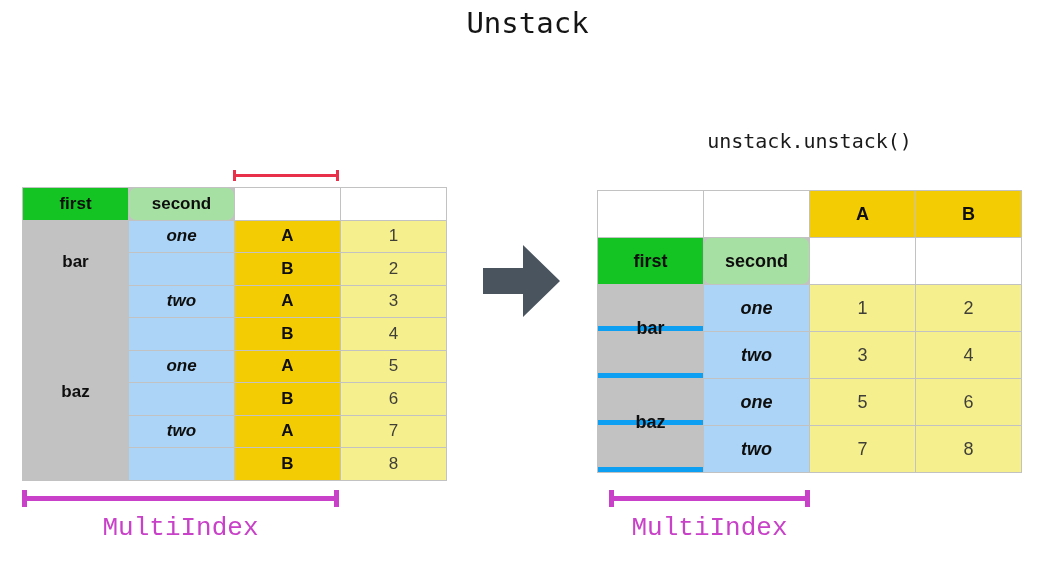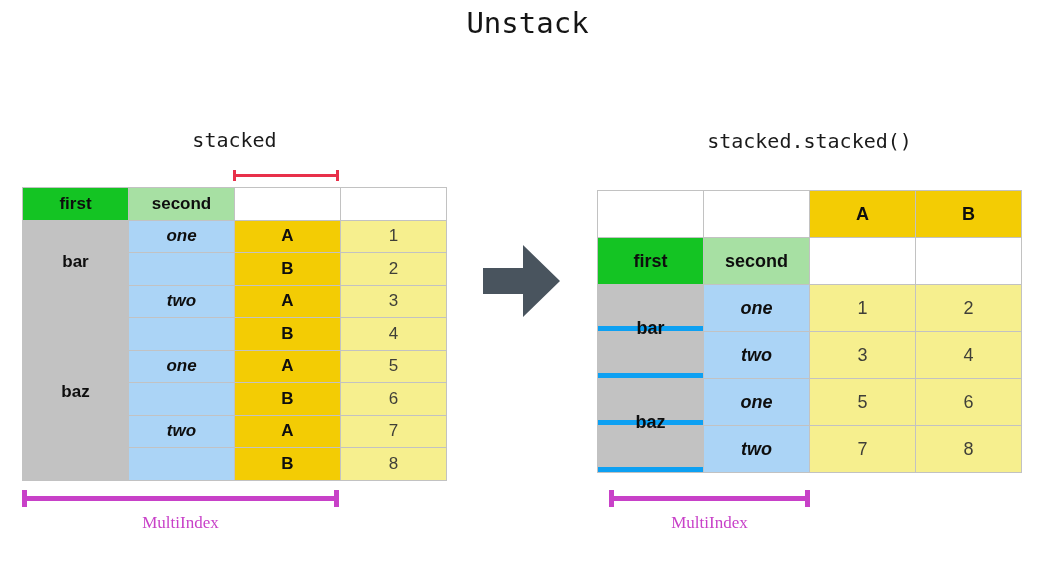--- a/index.html
+++ b/index.html
@@ -15,56 +15,55 @@
   .caption-right{left:597px;top:129px;width:425px;}
 
   .tbl{position:absolute;display:grid;gap:1px;background:var(--grid);
        border:1px solid var(--grid);}
   .tbl-left{left:22px;top:187px;grid-template-columns:repeat(4,105px);grid-auto-rows:31.5px;}
   .tbl-right{left:597px;top:190px;grid-template-columns:repeat(4,105px);grid-auto-rows:46px;}
   .cell{display:flex;align-items:center;justify-content:center;background:var(--white);
         font-size:17px;color:#3f3f38;}
   .tbl-right .cell{font-size:18px;}
   .cell.bold{font-weight:bold;color:#0e0e0e;}
-  .bg-green{background:var(--green);} .bg-lightgreen{background:var(--lightgreen);}
+  .bg-green{background:var(--green);} .bg-lightgreen{background:var(--lightgreen);border-radius:7px;}
   .bg-blue{background:var(--blue);margin-top:41px;}  .bg-lightblue{background:var(--lightblue);font-style:italic;}
   .bg-gold{background:var(--gold);}  .bg-lightyellow{background:var(--lightyellow);}
   .bg-white{background:var(--white);}
 
   .bracket{position:absolute;}
   .bracket .bar{position:absolute;left:0;right:0;}
   .bracket::before,.bracket::after{content:'';position:absolute;top:0;bottom:0;}
   .bracket::before{left:0;} .bracket::after{right:0;}
 
   .bracket-red{left:233px;top:170px;width:106px;height:11px;}
   .bracket-red .bar{top:4px;height:3px;background:var(--red);}
   .bracket-red::before,.bracket-red::after{width:3px;background:var(--red);}
 
   .bracket-magenta{top:490px;height:17px;}
   .bracket-magenta .bar{top:6px;height:5px;background:var(--magenta);}
   .bracket-magenta::before,.bracket-magenta::after{width:5px;background:var(--magenta);}
   .bracket-mi-left{left:22px;width:317px;}
   .bracket-mi-right{left:609px;width:201px;}
 
-  .mi-label{position:absolute;top:513px;text-align:center;font-size:17px;
-    color:var(--magenta);font-family:Liberation Serif, serif;}
+  .mi-label{position:absolute;top:513px;text-align:center;font-size:26px;
+    color:var(--magenta);font-family:Liberation Mono, monospace;}
   .mi-label-left{left:22px;width:317px;}
   .mi-label-right{left:609px;width:201px;}
 
   .arrow{position:absolute;left:483px;top:243px;width:78px;height:76px;}
 </style>
 </head>
 <body>
 
 <div id="canvas">
 
   <div class="page-title">Unstack</div>
 
-  <div class="caption caption-left">stacked</div>
-  <div class="caption caption-right">stacked.stacked()</div>
+  <div class="caption caption-right">unstack.unstack()</div>
 
   <div class="bracket bracket-red">
     <div class="bar"></div>
   </div>
 
   <div class="tbl tbl-left">
       <div class="cell bg-green bold">first</div>
       <div class="cell bg-lightgreen bold">second</div>
       <div class="cell bg-white"></div>
       <div class="cell bg-white"></div>

